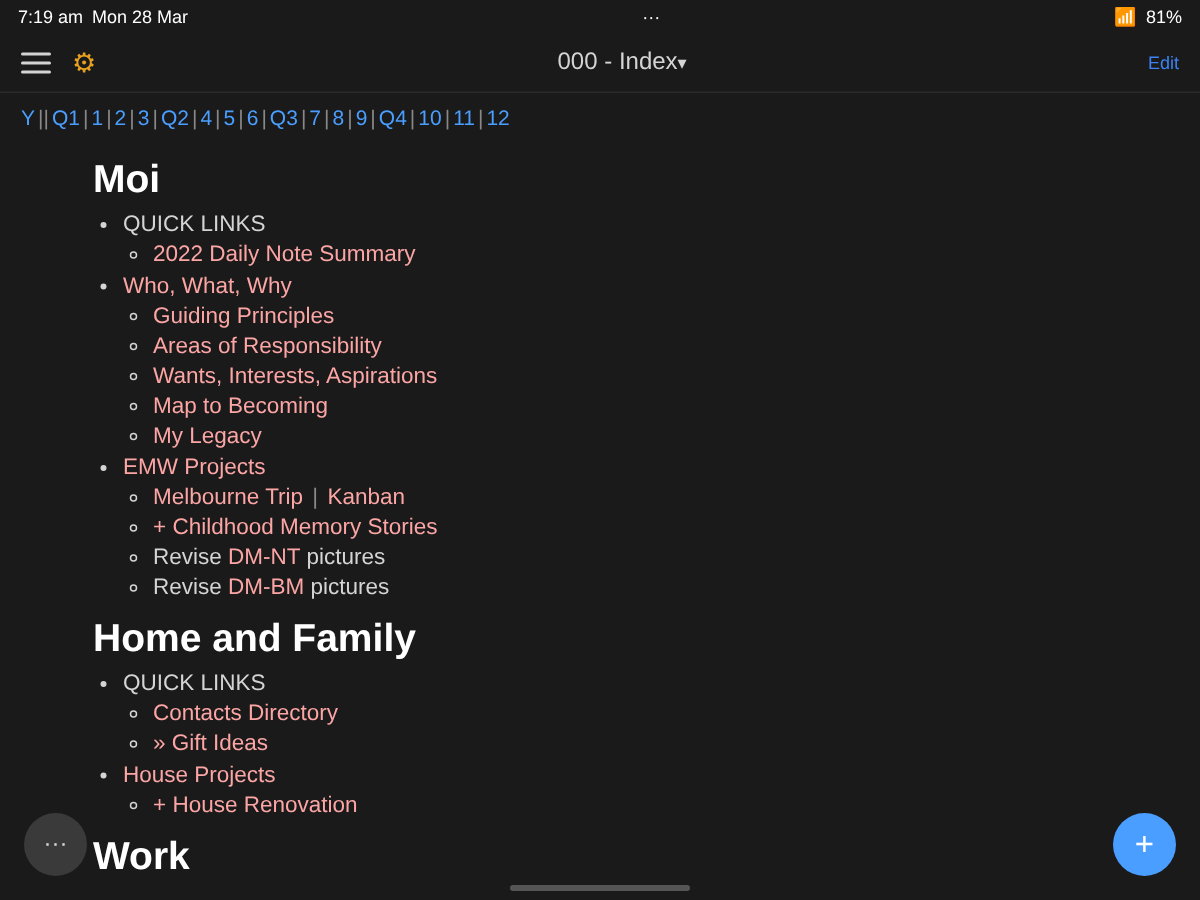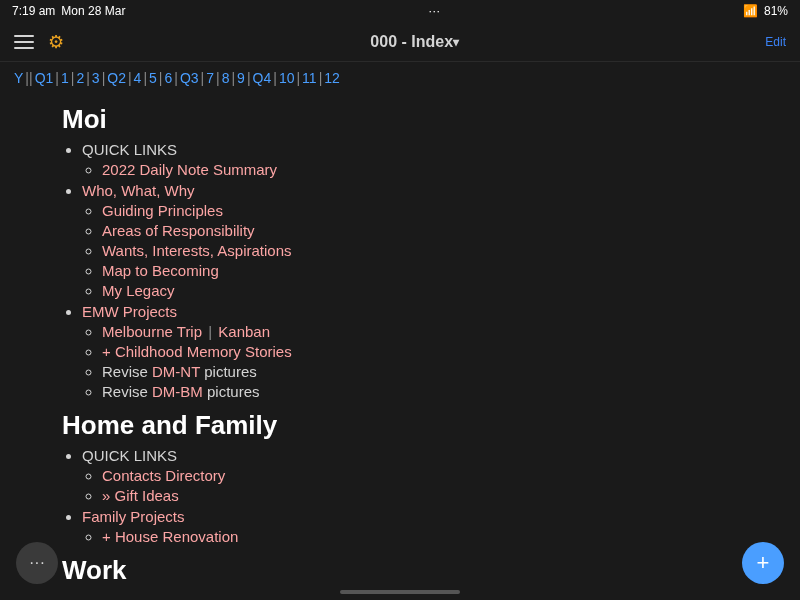--- a/index.html
+++ b/index.html
@@ -44,21 +44,21 @@
 
     .nav-left { display: flex; gap: 14px; align-items: center; }
     .nav-center { font-size: 16px; color: #d4d4d4; font-weight: 500; }
     .nav-right { color: #3b82f6; font-size: 12px; font-weight: 400; }
 
     .hamburger-icon { display: flex; flex-direction: column; gap: 4px; cursor: pointer; }
     .hamburger-icon span { display: block; width: 20px; height: 2px; background: #d4d4d4; border-radius: 1px; }
 
     .gear-symbol { font-size: 18px; color: #e8a020; }
 
-    .title-row { display: flex; align-items: center; gap: 0; font-weight: bold; }
+    .title-row { display: flex; align-items: center; gap: 0; }
     .chevron-icon { font-size: 12px; color: #d4d4d4; }
 
     
     .index-links {
       padding: 8px 14px 4px 14px;
       font-size: 14px;
       color: #4a9eff;
       display: flex;
       flex-wrap: wrap;
       gap: 0;
@@ -305,21 +305,21 @@
           <li>
             <a class="link-blue">Contacts Directory</a>
           </li>
           <li>
             <a class="link-blue">» Gift Ideas</a>
           </li>
         </ul>
       </li>
 
       <li>
-        <a class="link-blue">Family Projects</a>
+        <a class="link-blue">House Projects</a>
         <ul class="sub-list">
           <li>
             <a class="link-blue">+ House Renovation</a>
           </li>
         </ul>
       </li>
     </ul>
   </div>
 
   <div>

